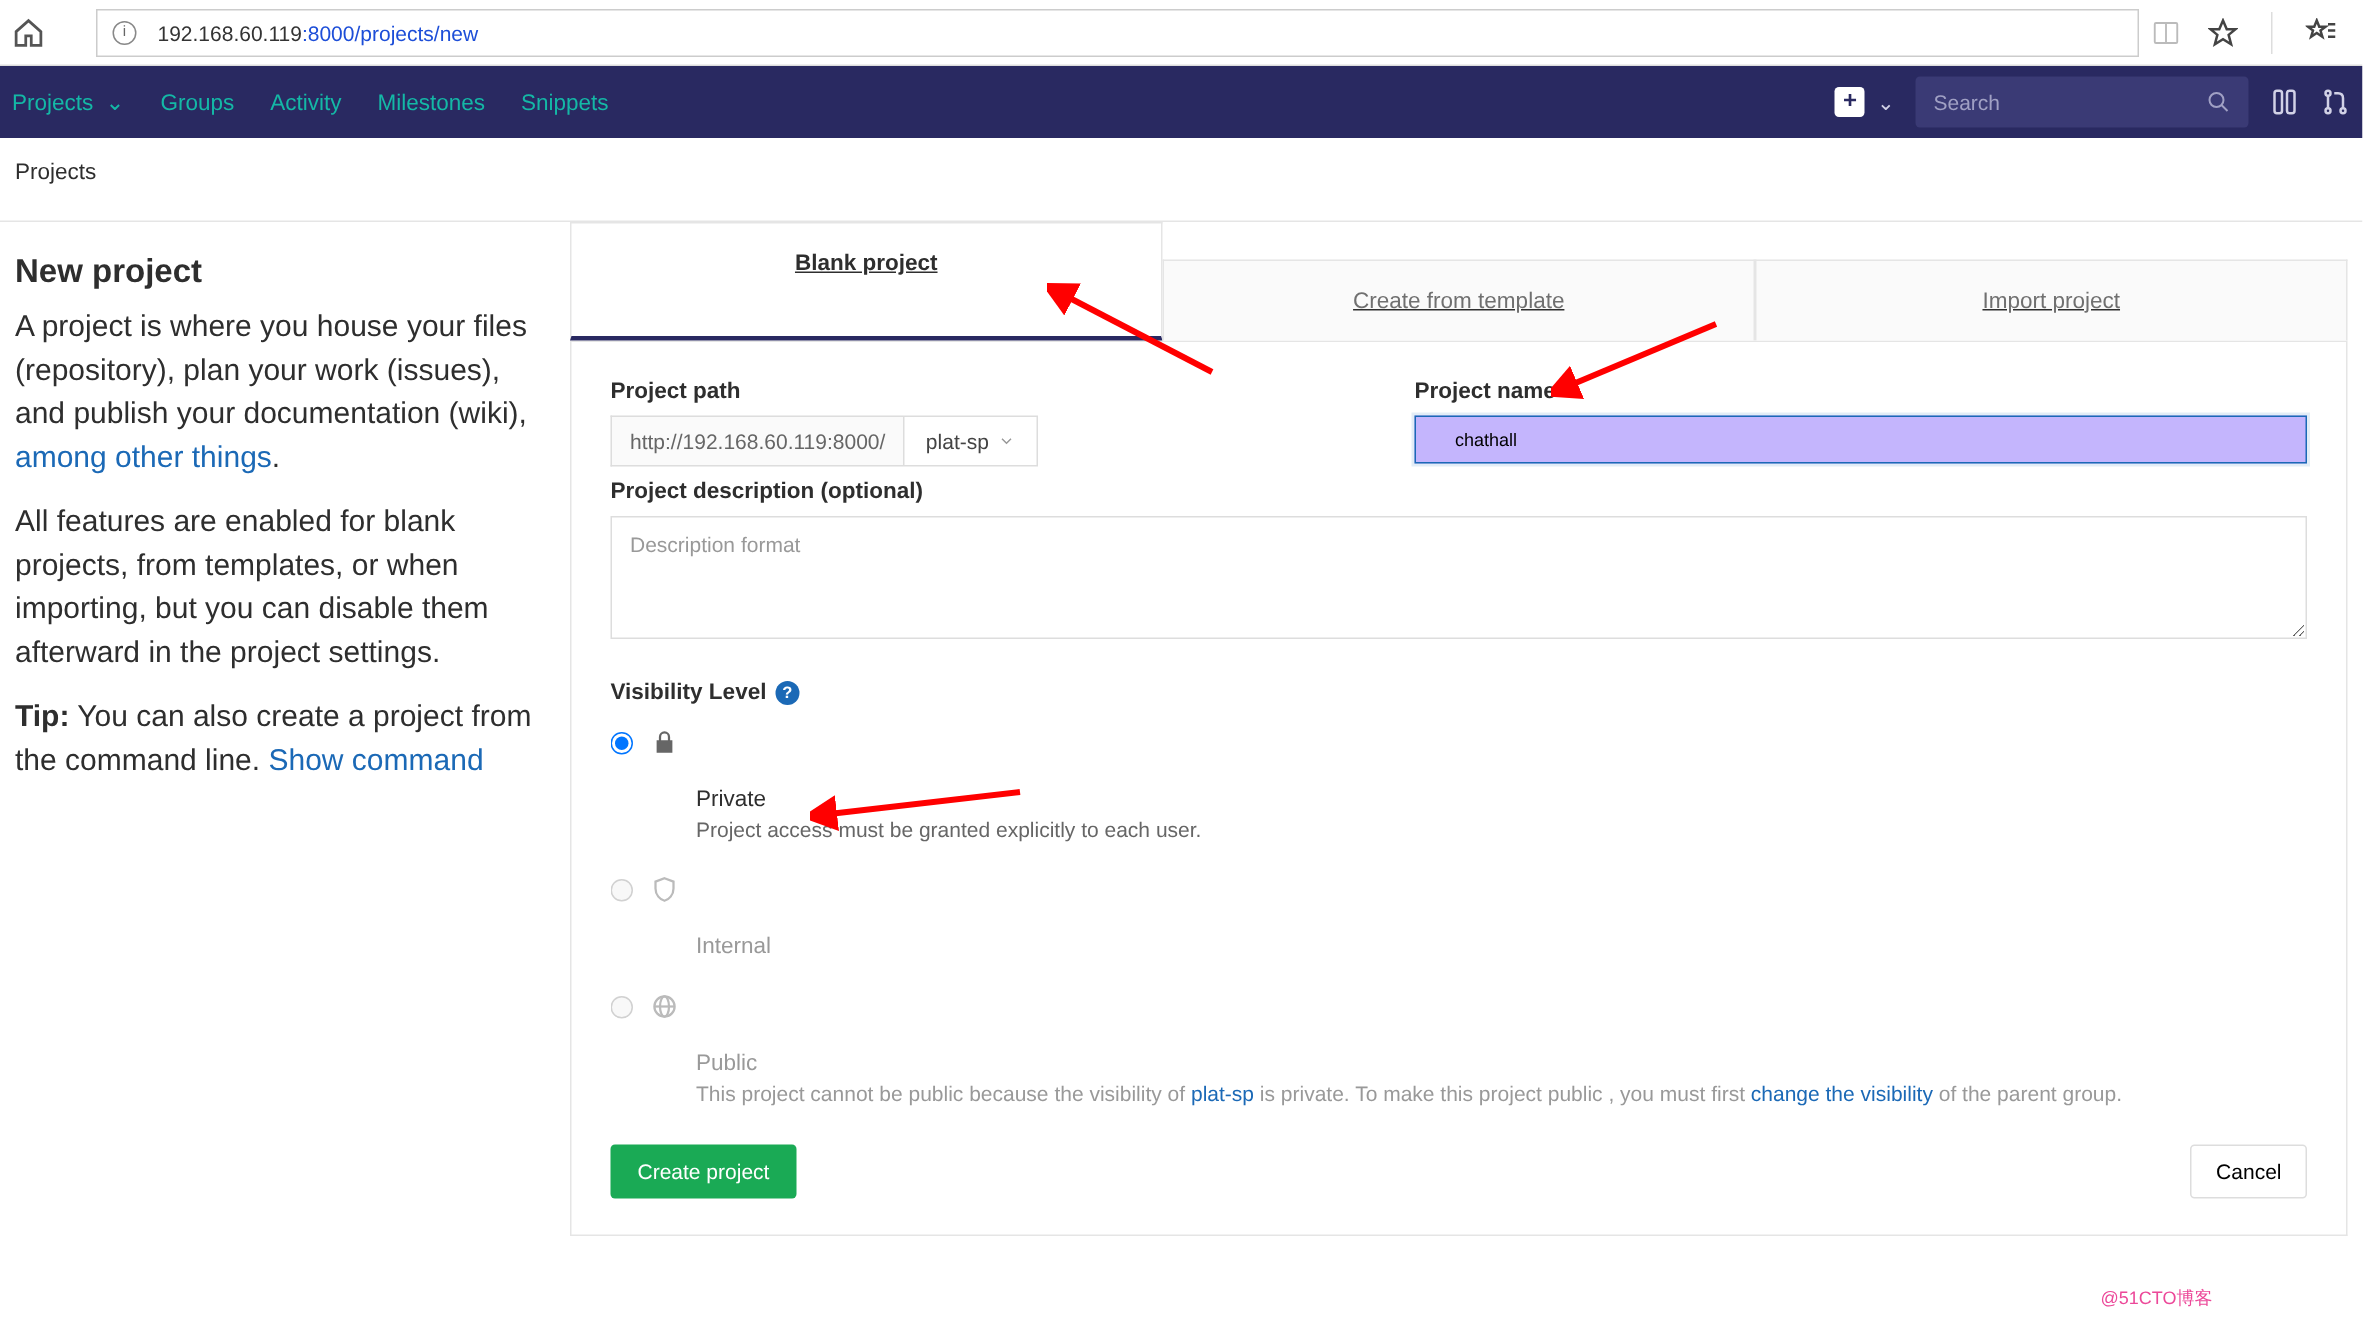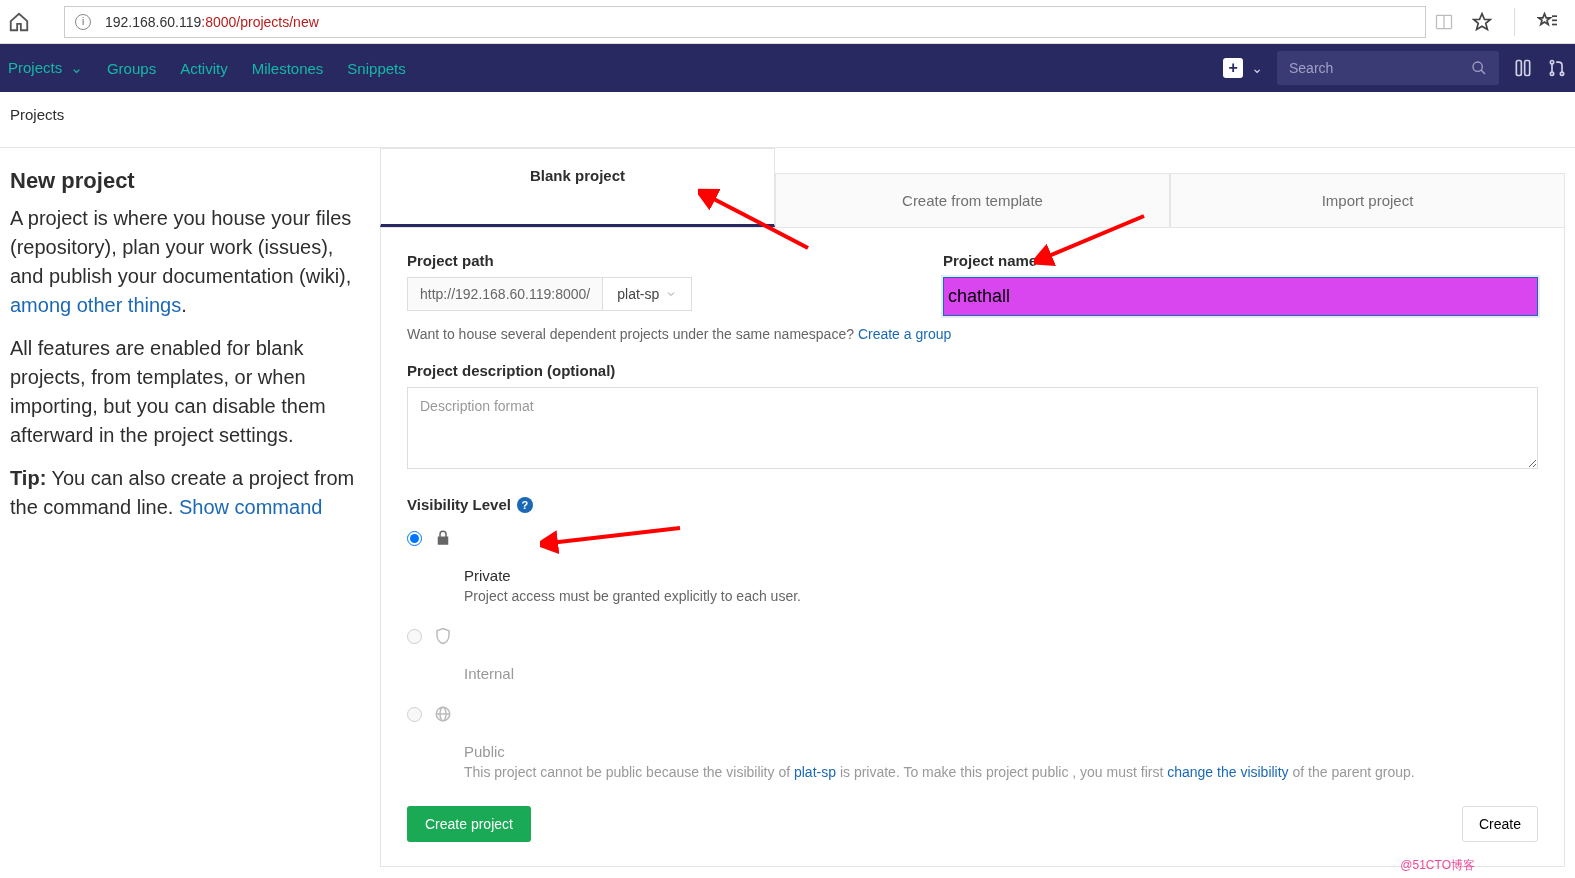--- a/index.html
+++ b/index.html
@@ -2,21 +2,21 @@
 <html><head>
 <meta charset="utf-8">
 <style>
   * { box-sizing: border-box; margin: 0; padding: 0; }
   body { font-family: -apple-system, "Segoe UI", Helvetica, Arial, sans-serif; font-size: 14px; color: #2e2e2e; background: #fff; }
   .browser-bar { height: 44px; display: flex; align-items: center; padding: 0 8px; border-bottom: 1px solid #ddd; background: #fff; gap: 8px; }
   .browser-bar .home-icon { width: 22px; height: 22px; color: #555; cursor: pointer; }
   .url-box { flex: 1; height: 32px; border: 1px solid #ccc; display: flex; align-items: center; padding: 0 10px; margin-left: 26px; }
   .url-box .info-icon { width: 16px; height: 16px; border: 1px solid #888; border-radius: 50%; display: inline-flex; align-items: center; justify-content: center; font-size: 10px; color: #666; margin-right: 14px; }
   .url-text { color: #333; font-size: 14px; }
-  .url-text .grey { color: #b91c1c; }
+  .url-text .grey { color: #1d4ed8; }
   .browser-right { display: flex; align-items: center; gap: 18px; padding-right: 10px; }
   .browser-right svg, .browser-right .ico { width: 20px; height: 20px; color: #444; }
   .vsep { width: 1px; height: 28px; background: #ddd; margin: 0 4px; }
 
   .topnav { background: #292961; height: 48px; display: flex; align-items: center; padding: 0 8px; color: #d1d1e6; }
   .topnav .nav-left { display: flex; gap: 24px; align-items: center; padding-left: 0; }
   .topnav a.navlink { color: #14b8a6; text-decoration: none; font-size: 15px; cursor: pointer; }
   .topnav .chev { margin-left: 4px; }
   .topnav .nav-right { margin-left: auto; display: flex; align-items: center; gap: 14px; }
   .plus-box { background: #fff; color: #292961; width: 20px; height: 20px; border-radius: 3px; display: inline-flex; align-items: center; justify-content: center; font-weight: bold; font-size: 16px; }
@@ -29,35 +29,35 @@
   .breadcrumb { padding: 14px 10px; font-size: 15px; color: #2e2e2e; }
 
   .page { display: flex; padding: 0 10px 24px 10px; border-top: 1px solid #e5e5e5; margin-top: 10px; }
   .left-col { width: 370px; padding: 20px 24px 0 0; }
   .left-col h1 { font-size: 22px; font-weight: 600; margin-bottom: 10px; }
   .left-col p { font-size: 20px; color: #2e2e2e; line-height: 1.45; margin-bottom: 14px; }
   .left-col a { color: #1b69b6; text-decoration: none; }
   .left-col .tip strong { font-weight: 600; }
 
   .right-col { flex: 1; padding-top: 0; }
-  .tabs { display: flex; border-bottom: 1px solid #e5e5e5; }
+  .tabs { display: flex; border-bottom: 1px solid #e5e5e5; text-decoration: underline; }
   .tab { flex: 1; text-align: center; padding: 18px 0; font-size: 15px; color: #707070; cursor: pointer; border: 1px solid #e5e5e5; border-bottom: none; background: #fafafa; }
   .tab.active { color: #2e2e2e; font-weight: 600; border-bottom: 3px solid #292961; background: #fff; }
   .tab:not(.active) { border-top: 1px solid #e5e5e5; margin-top: 25px; }
   .tabs .tab:first-child { border-left: 1px solid #e5e5e5; }
 
   .form-area { border: 1px solid #e5e5e5; border-top: none; padding: 24px 26px; }
   .row { display: flex; gap: 36px; margin-bottom: 8px; }
   .field { flex: 1; }
   .row .field.left { flex: 0 0 500px; }
   label.lab { display: block; font-weight: 600; font-size: 15px; margin-bottom: 8px; color: #2e2e2e; }
   .path-group { display: flex; }
   .path-prefix { border: 1px solid #ddd; background: #fafafa; padding: 8px 12px; color: #666; font-size: 14px; border-right: none; }
   .ns-select { border: 1px solid #ddd; background: #fff; padding: 8px 14px; color: #444; font-size: 14px; display: flex; align-items: center; gap: 6px; cursor: pointer; }
-  .text-input { width: 100%; border: 1px solid #1b69b6; padding: 8px 4px; font-size: 18px; background: #d946ef; outline: none; box-shadow: 0 0 0 2px rgba(27,105,182,0.12); }
+  .text-input { width: 100%; border: 1px solid #1b69b6; padding: 8px 26px; font-size: 12px; background: #c4b5fd; outline: none; box-shadow: 0 0 0 2px rgba(27,105,182,0.12); }
   .hint { color: #666; font-size: 14px; margin: 10px 0 20px 0; }
   .hint a { color: #1b69b6; text-decoration: none; }
   textarea.desc { width: 100%; height: 82px; border: 1px solid #ddd; padding: 10px 12px; font-size: 14px; font-family: inherit; resize: vertical; }
   textarea.desc::placeholder { color: #999; }
 
   .section { margin-top: 24px; }
   .section-title { font-weight: 600; font-size: 15px; display: flex; align-items: center; gap: 6px; margin-bottom: 14px; }
   .help-circle { width: 16px; height: 16px; background: #1b69b6; color: #fff; border-radius: 50%; display: inline-flex; align-items: center; justify-content: center; font-size: 11px; font-weight: bold; }
 
   .radio-row { display: flex; align-items: flex-start; gap: 12px; margin-bottom: 18px; }
@@ -174,23 +174,20 @@
                 </svg>
             </div>
           </div>
         </div>
         <div class="field">
           <label class="lab">Project name</label>
           <input class="text-input" value="chathall" style="">
         </div>
       </div>
 
-      <div class="hint">
-        <span>Want to house several dependent projects under the same namespace? </span><a>Create a group</a>
-      </div>
 
       <label class="lab">Project description (optional)</label>
       <textarea class="desc" placeholder="Description format" style=""></textarea>
 
       <div class="section">
         <div class="section-title">
           <span>Visibility Level</span>
           <span class="help-circle">?</span>
         </div>
 
@@ -226,21 +223,21 @@
             <div class="r-title disabled">Public</div>
             <div class="r-desc disabled">
               <span>This project cannot be public because the visibility of </span><a>plat-sp</a><span> is private. To make this project public , you must first </span><a>change the visibility</a><span> of the parent group.</span>
             </div>
           </div>
         </div>
       </div>
 
       <div class="btn-row">
         <button class="btn-primary">Create project</button>
-        <button class="btn-cancel">Create</button>
+        <button class="btn-cancel">Cancel</button>
       </div>
     </div>
   </div>
 
   <svg class="arrow" style="left:698px; top:40px;" width="120" height="70">
       <defs>
         <marker id="ah1" markerWidth="10" markerHeight="10" refX="2" refY="3" orient="auto">
           <path d="M0,0 L6,3 L0,6 Z" fill="red"></path>
         </marker>
       </defs>

